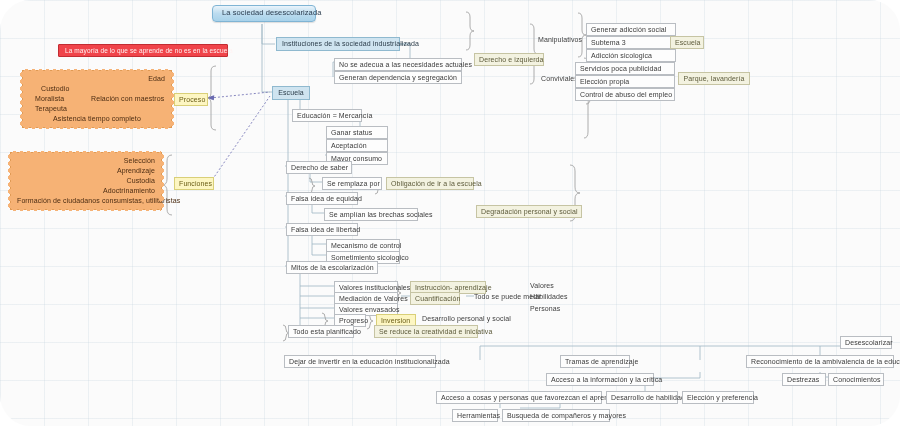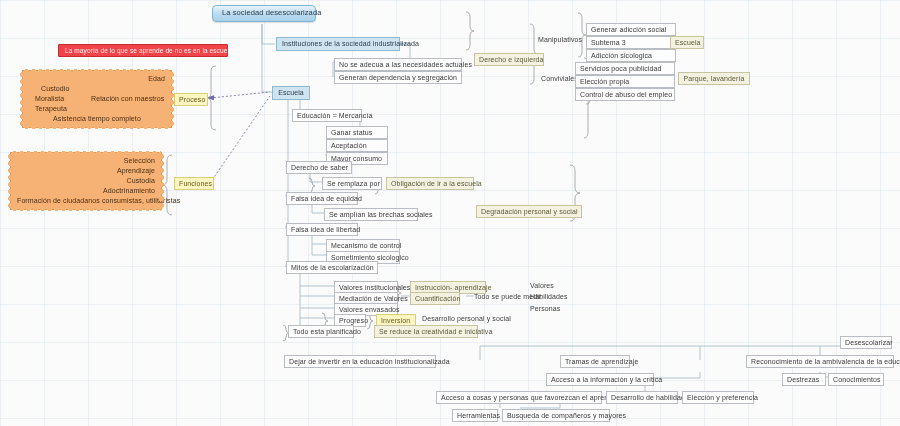--- a/index.html
+++ b/index.html
@@ -10,20 +10,21 @@
     font-size:7px;
     color:#333;
   }
   #canvas{
     position:relative;width:900px;height:426px;
     background-color:#fbfbfb;
     background-image:
       linear-gradient(to right, rgba(200,215,225,.30) 1px, transparent 1px),
       linear-gradient(to bottom, rgba(200,215,225,.30) 1px, transparent 1px);
     background-size:44px 38px;
+    border-radius:31px;
   }
   svg.links{position:absolute;left:0;top:0;width:900px;height:426px;pointer-events:none;}
 
   .node{position:absolute;box-sizing:border-box;white-space:nowrap;
         line-height:1.15;letter-spacing:.1px;}
 
   
   .root{
     background:linear-gradient(to bottom,#eaf4fb 0%,#bcdcef 50%,#a8d2ea 100%);
     border:1px solid #7fb4d4;border-radius:4px;

